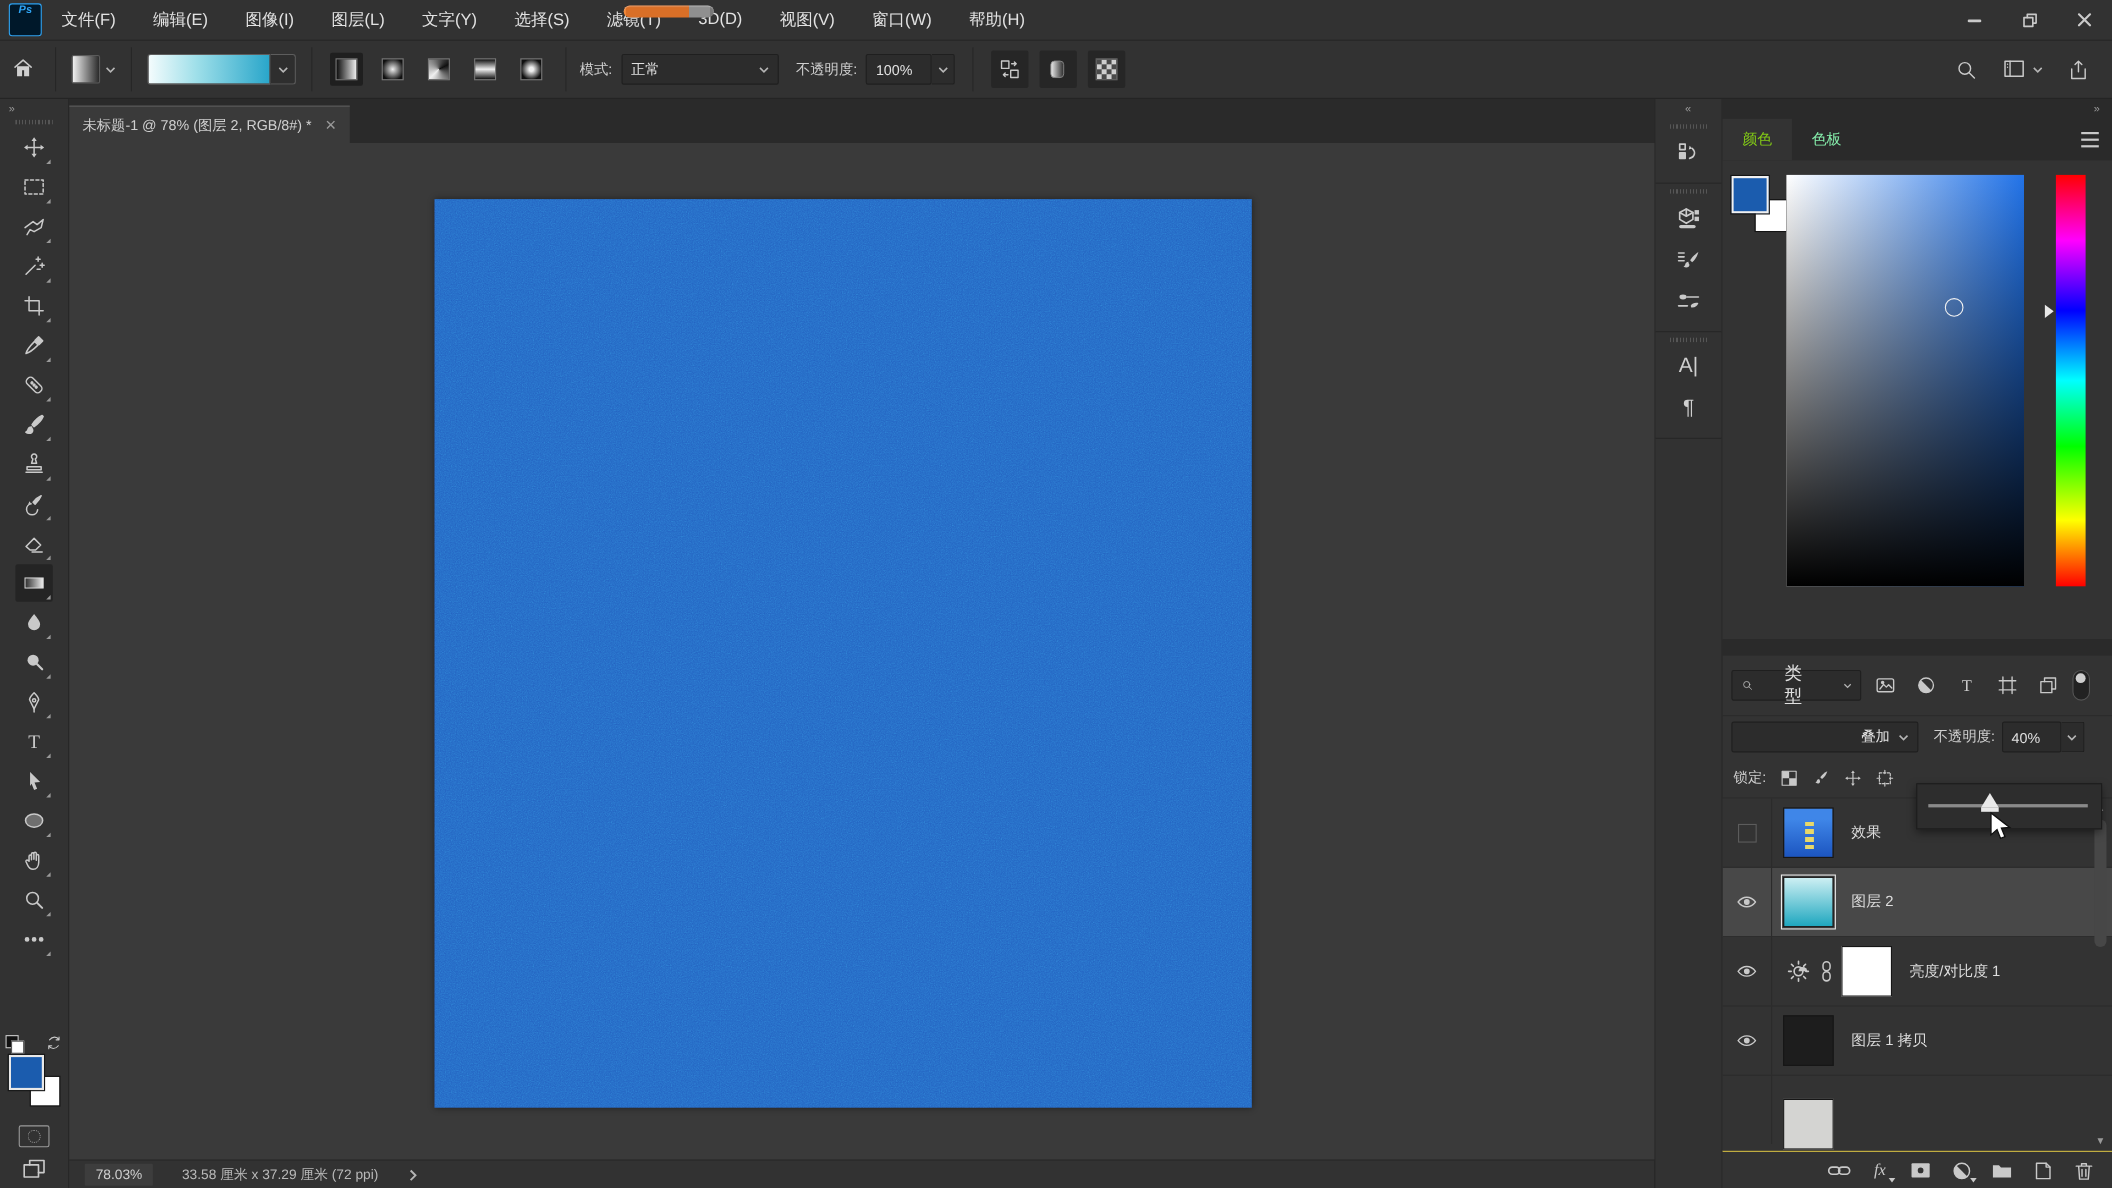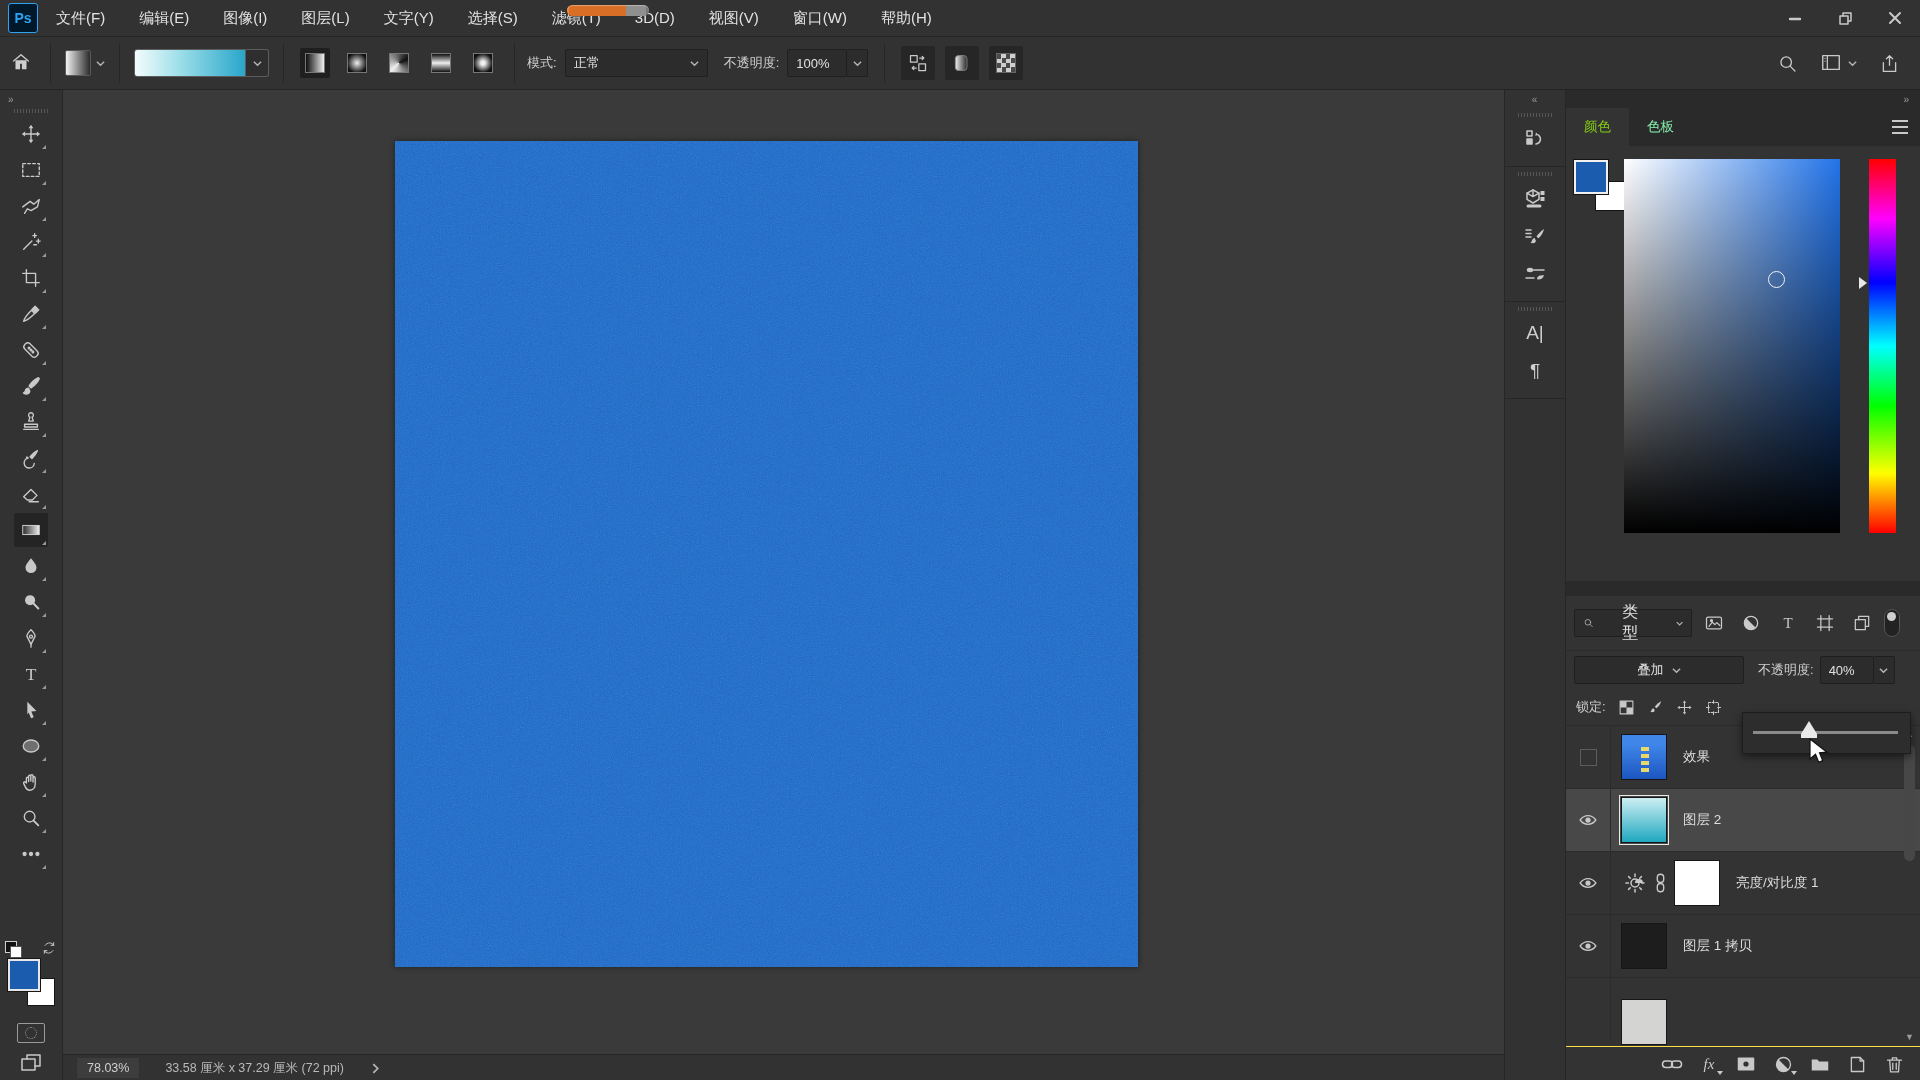--- a/index.html
+++ b/index.html
@@ -9,22 +9,22 @@
 
   
   .ic{stroke:#c9c9c9;fill:none;stroke-width:1.5;stroke-linecap:round;stroke-linejoin:round;}
   .chev{width:9px;height:9px;stroke:#b5b5b5;fill:none;stroke-width:1.6;}
   .divv{width:1px;background:#262626;align-self:stretch;margin:6px 8px;}
 
   
   .menu-bar{position:relative;height:36px;background:#323232;border-bottom:1px solid #262626;
             display:flex;align-items:center;}
   .ps-logo{width:28px;height:28px;margin:0 18px 0 8px;background:#00182a;border:1.5px solid #2ea3f2;
-           border-radius:3px;color:#2ea3f2;font-size:14px;font-weight:bold;
-           display:flex;align-items:center;justify-content:center;}
+           border-radius:3px;color:#2ea3f2;font-size:10px;font-weight:bold;
+           display:flex;align-items:flex-start;justify-content:center;font-style:italic;}
   .menu-items{display:flex;gap:34px;font-size:15px;color:#e2e2e2;}
   .menu-items span{cursor:default;}
   .progress-pill{position:absolute;left:567px;top:5px;width:82px;height:11px;border-radius:6px;
                  background:linear-gradient(90deg,#ef8434 0 2%,#d96f27 2% 72%,#8f8f8f 72% 96%,#777 96%);
                  box-shadow:inset 0 1px 1px rgba(255,255,255,.35);}
   .win-controls{position:absolute;right:0;top:0;height:36px;display:flex;}
   .win-btn{width:50px;height:36px;display:flex;align-items:center;justify-content:center;}
 
   
   .options-bar{height:52px;background:#323232;border-bottom:1px solid #242424;
@@ -125,21 +125,21 @@
                border-top:6px solid transparent;border-bottom:6px solid transparent;border-left:8px solid #e8e8e8;}
   .panel-gap{height:15px;background:#2a2a2a;}
 
   
   .filter-row{height:54px;display:flex;align-items:center;padding:0 8px;gap:7px;border-bottom:1px solid #2b2b2b;}
   .type-dd{width:100px;gap:28px;}
   .f-ic{width:30px;height:30px;display:flex;align-items:center;justify-content:center;}
   .toggle-pill{width:14px;height:26px;border-radius:8px;background:#222;border:1px solid #555;position:relative;}
   .toggle-pill i{position:absolute;left:2px;top:2px;width:9px;height:9px;border-radius:50%;background:#cfcfcf;}
   .blend-row{height:38px;display:flex;align-items:center;padding:0 8px;gap:6px;font-size:13px;}
-  .blend-dd{width:152px;justify-content:center;}
+  .blend-dd{width:152px;justify-content:flex-end;}
   .op-label{margin-left:8px;color:#cfcfcf;white-space:nowrap;}
   .lock-row{height:36px;display:flex;align-items:center;padding:0 10px;gap:12px;font-size:13px;color:#cfcfcf;border-bottom:1px solid #2b2b2b;}
 
   .layer-list{flex:1;position:relative;overflow:hidden;background:#333;}
   .lrow{height:62px;display:flex;align-items:center;border-bottom:1px solid #2b2b2b;position:relative;}
   .lrow.selected{background:#484848;}
   .eye-cell{width:44px;height:100%;display:flex;align-items:center;justify-content:center;border-right:1px solid #2b2b2b;flex:none;}
   .eye-off{width:15px;height:15px;border:1px solid #5c5c5c;}
   .lthumb{width:46px;height:46px;margin-left:10px;flex:none;border:1px solid #161616;box-sizing:border-box;}
   .lthumb.sel-frame{outline:1px solid #e9e9e9;outline-offset:1px;}
@@ -500,20 +500,26 @@
             <i></i>
           </div>
         <svg class="ic" width="24" height="24" viewBox="0 0 24 24">
             <rect x="3" y="8" width="13" height="11"></rect>
             <path d="M8 8V4h13v11h-5"></path>
           </svg>
       </div>
     </div>
 
     <div class="doc-area">
+      <div class="tab-bar">
+        <div class="doc-tab">
+          <span>未标题-1 @ 78% (图层 2, RGB/8#) *</span>
+          <span class="x">✕</span>
+        </div>
+      </div>
       <div class="pasteboard">
         <div class="canvas">
           <svg>
             <filter id="noise">
                 <feTurbulence type="fractalNoise" baseFrequency="0.9" numOctaves="2" stitchTiles="stitch"></feTurbulence>
                 <feColorMatrix type="saturate" values="0"></feColorMatrix>
               </filter>
             <rect width="100%" height="100%" filter="url(#noise)"></rect>
           </svg>
         </div>

